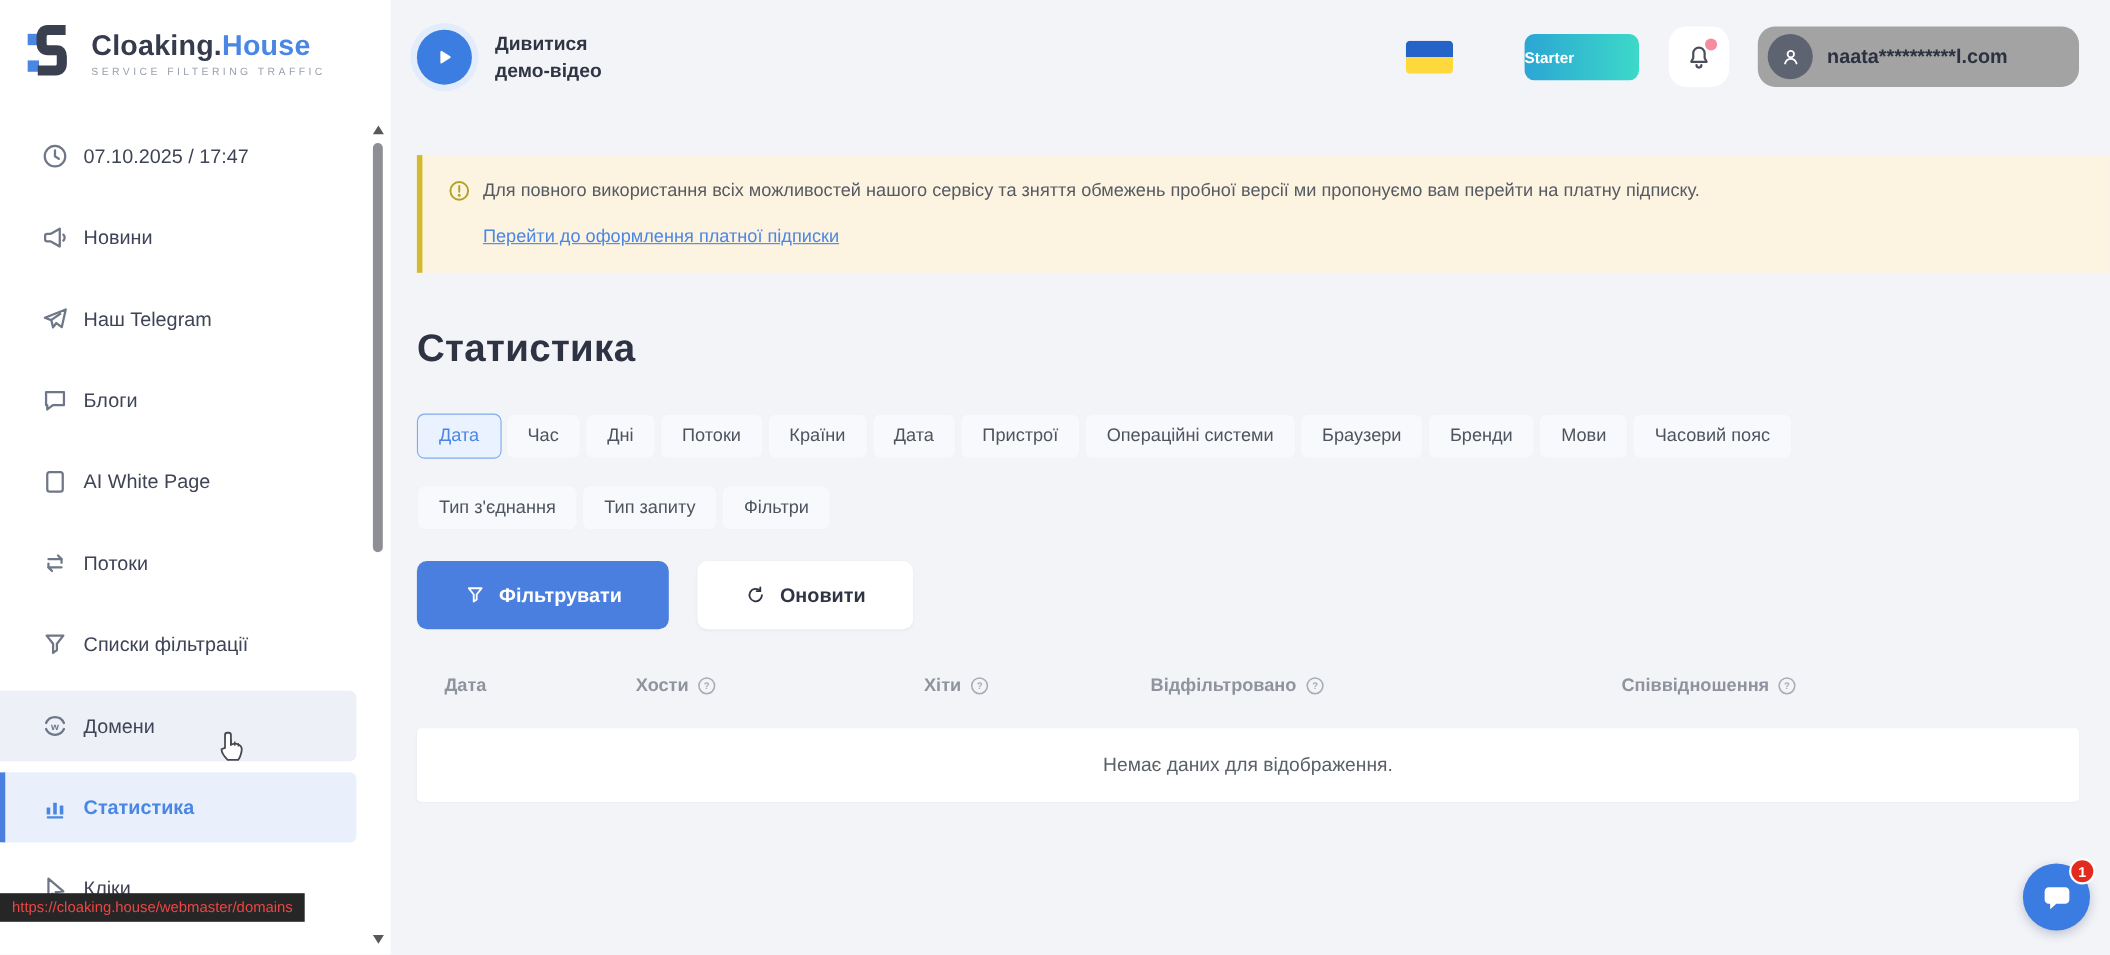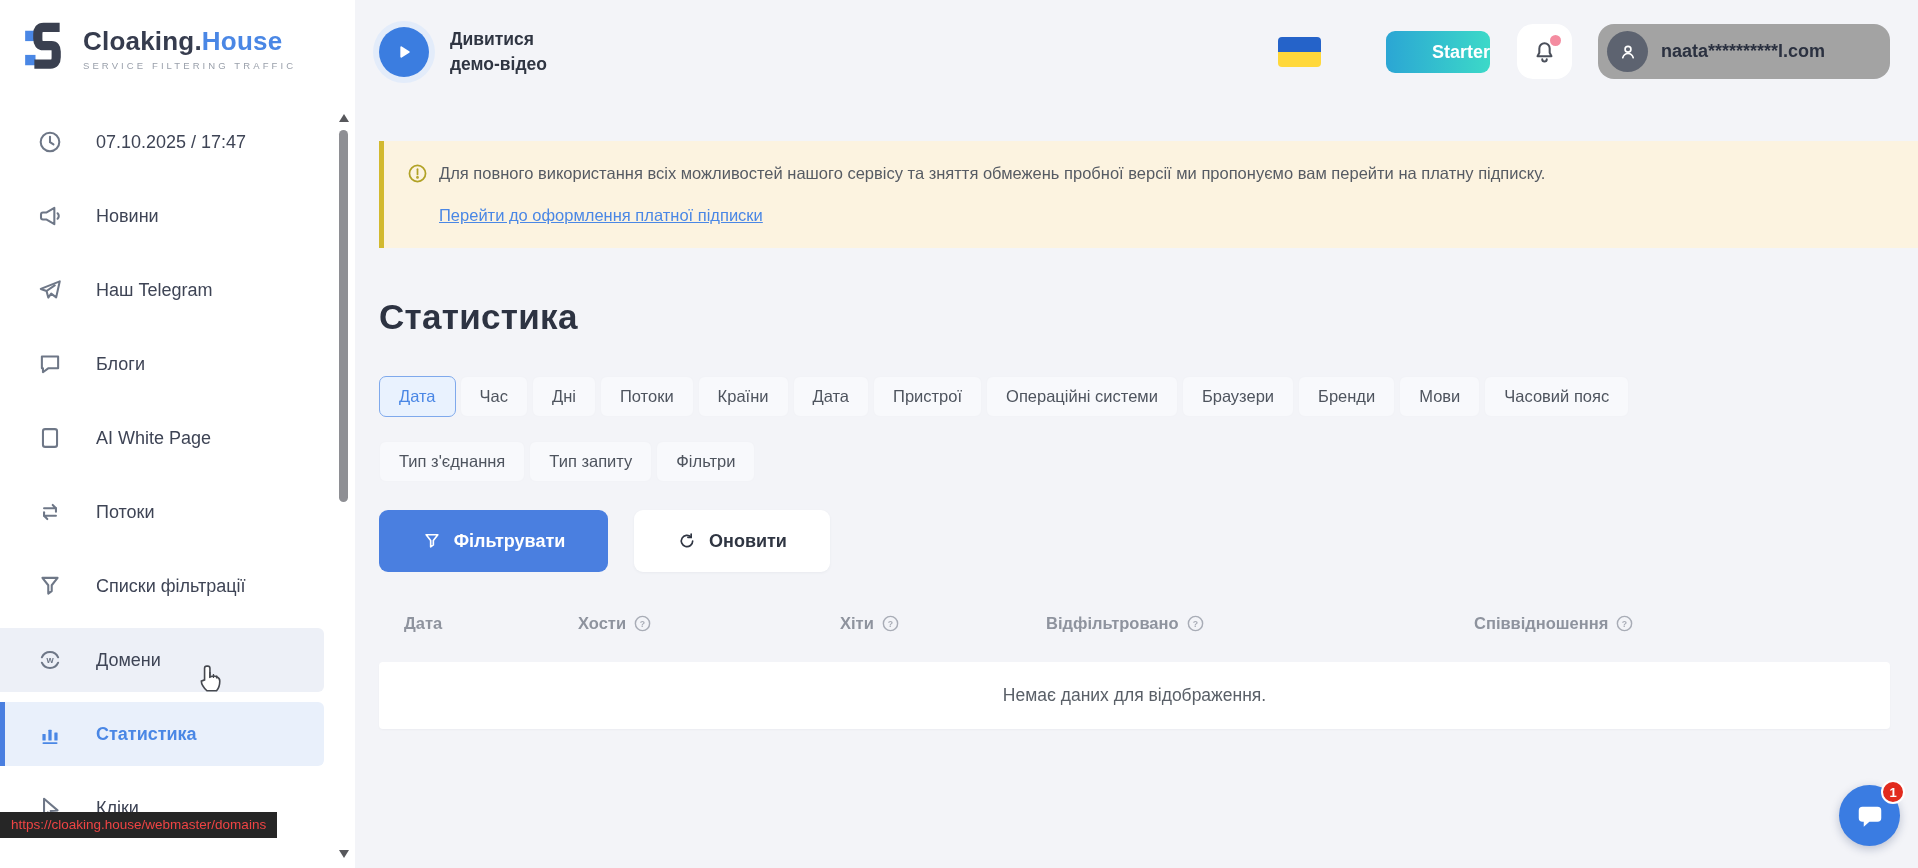--- a/index.html
+++ b/index.html
@@ -9,21 +9,21 @@
 
   
   .sidebar { position:absolute; left:0; top:0; width:355px; height:868px; background:#fff; }
   .logo-row { position:absolute; left:24px; top:22px; display:flex; align-items:center; gap:13px; }
   .logo-mark { width:46px; height:52px; }
   .logo-name { font-size:26px; font-weight:700; color:#363c4e; letter-spacing:.2px; }
   .logo-name .accent { color:#4a87e5;margin-top:14px; }
   .logo-tagline { font-size:9.5px; letter-spacing:3.1px; color:#9aa0ab; margin-top:3px; font-weight:500; }
 
   .nav { position:absolute; left:0; top:110px; width:355px; }
-  .nav-item { position:relative; width:324px; height:64px; margin-bottom:10px; display:flex; align-items:center; gap:33px; padding-left:37px; cursor:pointer; border-radius:0 6px 6px 0; }
+  .nav-item { position:relative; width:324px; height:64px; margin-bottom:10px; display:flex; align-items:center; gap:13px; padding-left:37px; cursor:pointer; border-radius:0 6px 6px 0; }
   .nav-icon { width:26px; height:26px; color:#6e7787; flex:0 0 auto; display:flex; align-items:center; justify-content:center; }
   .nav-icon svg { width:26px; height:26px; }
   .nav-label { font-size:18px; color:#3e4455; font-weight:500; white-space:nowrap; }
   .nav-item.hovered { background:#edf0f7; }
   .nav-item.active { background:#e9f0fb; border-left:5px solid #4a7fe0; padding-left:32px; }
   .nav-item.active .nav-label { color:#4a87e5; font-weight:700; }
   .nav-item.active .nav-icon { color:#4a87e5; }
   .hand-cursor { position:absolute; left:198px; top:36px; width:26px; height:30px; }
 
   
@@ -32,21 +32,21 @@
   .sb-arrow.up { top:2px; border-bottom:8px solid #57585c; }
   .sb-arrow.down { bottom:2px; border-top:8px solid #57585c; }
   .sb-thumb { position:absolute; left:2px; top:18px; width:9px; height:372px; background:#8e8f94; border-radius:5px; }
 
   
   .play-btn { position:absolute; left:379px; top:27px; width:50px; height:50px; border-radius:50%; background:#3b7de0; box-shadow:0 0 0 6px #e3ecfa; display:flex; align-items:center; justify-content:center; cursor:pointer; }
   .demo-text { position:absolute; left:450px; top:27px; font-size:17.5px; font-weight:700; color:#2f3542; line-height:1.45; }
   .flag { position:absolute; left:1278px; top:37px; width:43px; height:30px; border-radius:4px; overflow:hidden; cursor:pointer; }
   .flag .top { height:50%; background:#2563c9; }
   .flag .bottom { height:50%; background:#ffd83b; }
-  .starter-btn { position:absolute; left:1386px; top:31px; width:104px; height:42px; border-radius:9px; background:linear-gradient(90deg,#2ba6d4,#3cd9c8); color:#fff; font-size:18px; font-weight:700; display:flex; align-items:center; justify-content:flex-end; cursor:pointer; }
+  .starter-btn { position:absolute; left:1386px; top:31px; width:104px; height:42px; border-radius:9px; background:linear-gradient(90deg,#2ba6d4,#3cd9c8); color:#fff; font-size:14px; font-weight:700; display:flex; align-items:center; justify-content:flex-start; cursor:pointer; }
   .bell-box { position:absolute; left:1517px; top:24px; width:55px; height:55px; border-radius:16px; background:#fff; display:flex; align-items:center; justify-content:center; cursor:pointer; }
   .bell-box svg { width:27px; height:27px; color:#4a4f5a; }
   .bell-dot { position:absolute; right:11px; top:11px; width:11px; height:11px; border-radius:50%; background:#f48ca0; }
   .user-pill { position:absolute; left:1598px; top:24px; width:292px; height:55px; border-radius:16px; background:#a3a3a3; display:flex; align-items:center; gap:13px; padding-left:9px; cursor:pointer; }
   .avatar { width:41px; height:41px; border-radius:50%; background:#5d6370; display:flex; align-items:center; justify-content:center; }
   .avatar svg { width:22px; height:22px; color:#fff; }
   .user-email { font-size:18px; font-weight:700; color:#2b3140; }
 
   
   .banner { position:absolute; left:379px; top:141px; width:1788px; background:#fcf3e0; border-left:5px solid #d2b92f; padding:21px 26px 23px 23px; }

